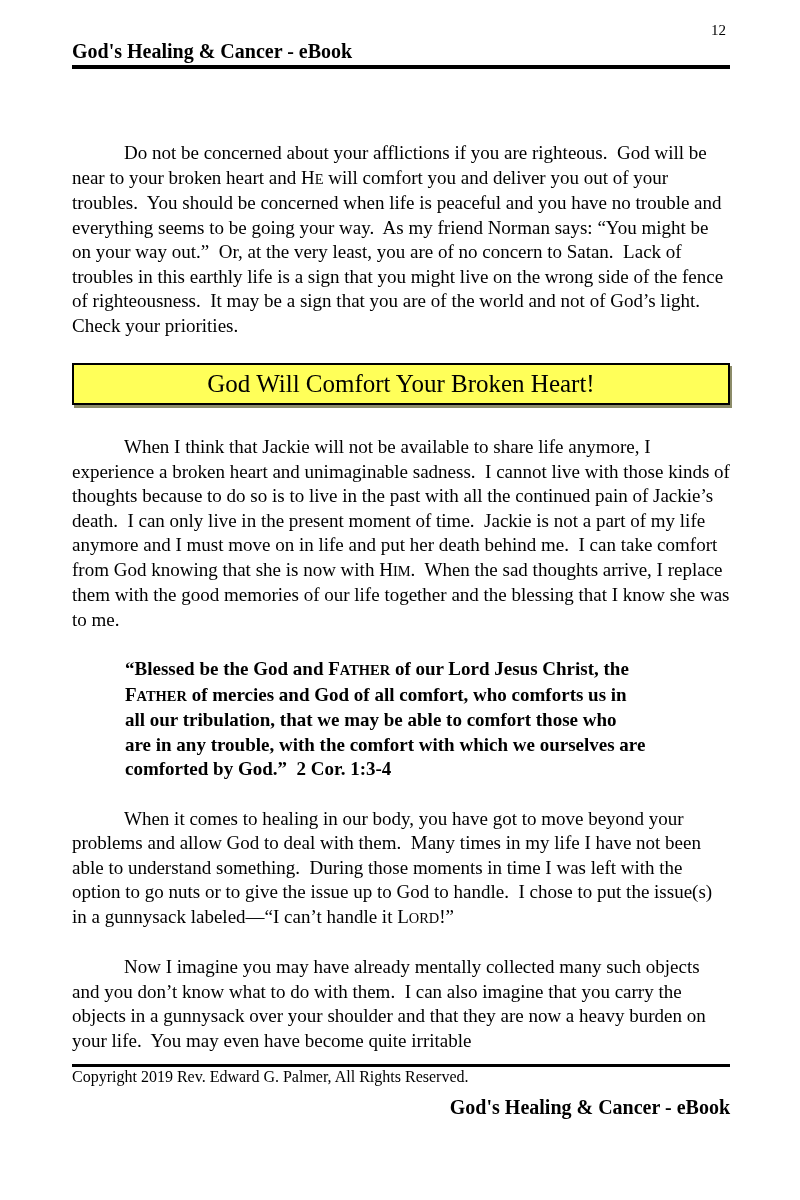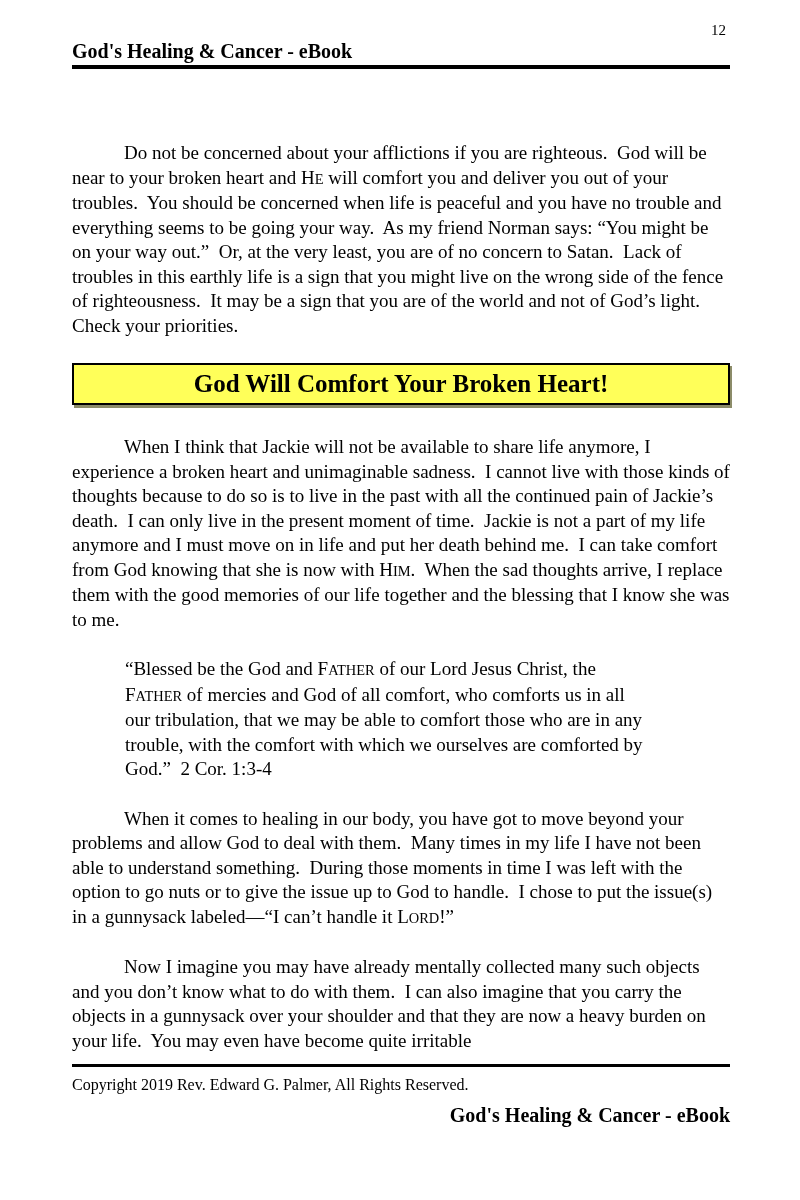--- a/index.html
+++ b/index.html
@@ -25,29 +25,29 @@
   p.body-para {
     font-size: 19px; line-height: 24.5px;
     margin: 0 0 25px 0; text-indent: 52px;
     white-space: pre-wrap;
   }
   .banner {
     border: 2px solid #000000; background: #FFFF59;
     box-shadow: 2px 3px 0 #8C8C69;
     text-align: center; padding: 4px 0; margin: 0 0 30px 0;
   }
-  .banner-title { font-size: 25px; font-weight: bold; line-height: 30px; }
+  .banner-title { font-size: 25px; font-weight: normal; line-height: 30px; }
   .quote {
-    font-size: 19px; font-weight: normal; line-height: 24.5px;
+    font-size: 19px; font-weight: bold; line-height: 24.5px;
     margin: 0 84px 25px 53px; white-space: pre-wrap;
   }
   .sc-rest { font-size: 0.76em; text-transform: uppercase; }
   .footer { position: absolute; left: 72px; right: 70px; top: 1064px; }
   .footer-rule { height: 3px; background: #000; }
-  .footer-copyright { font-size: 16px; line-height: 20px; margin-top: 8px; }
+  .footer-copyright { font-size: 16px; line-height: 20px; margin-top: 0; }
   .footer-title {
     font-size: 20px; font-weight: bold; text-align: right; margin-top: 9px;
   }
 </style>
 </head>
 <body>
 
 <div class="sheet">
 
   <div class="page-number">12</div>

